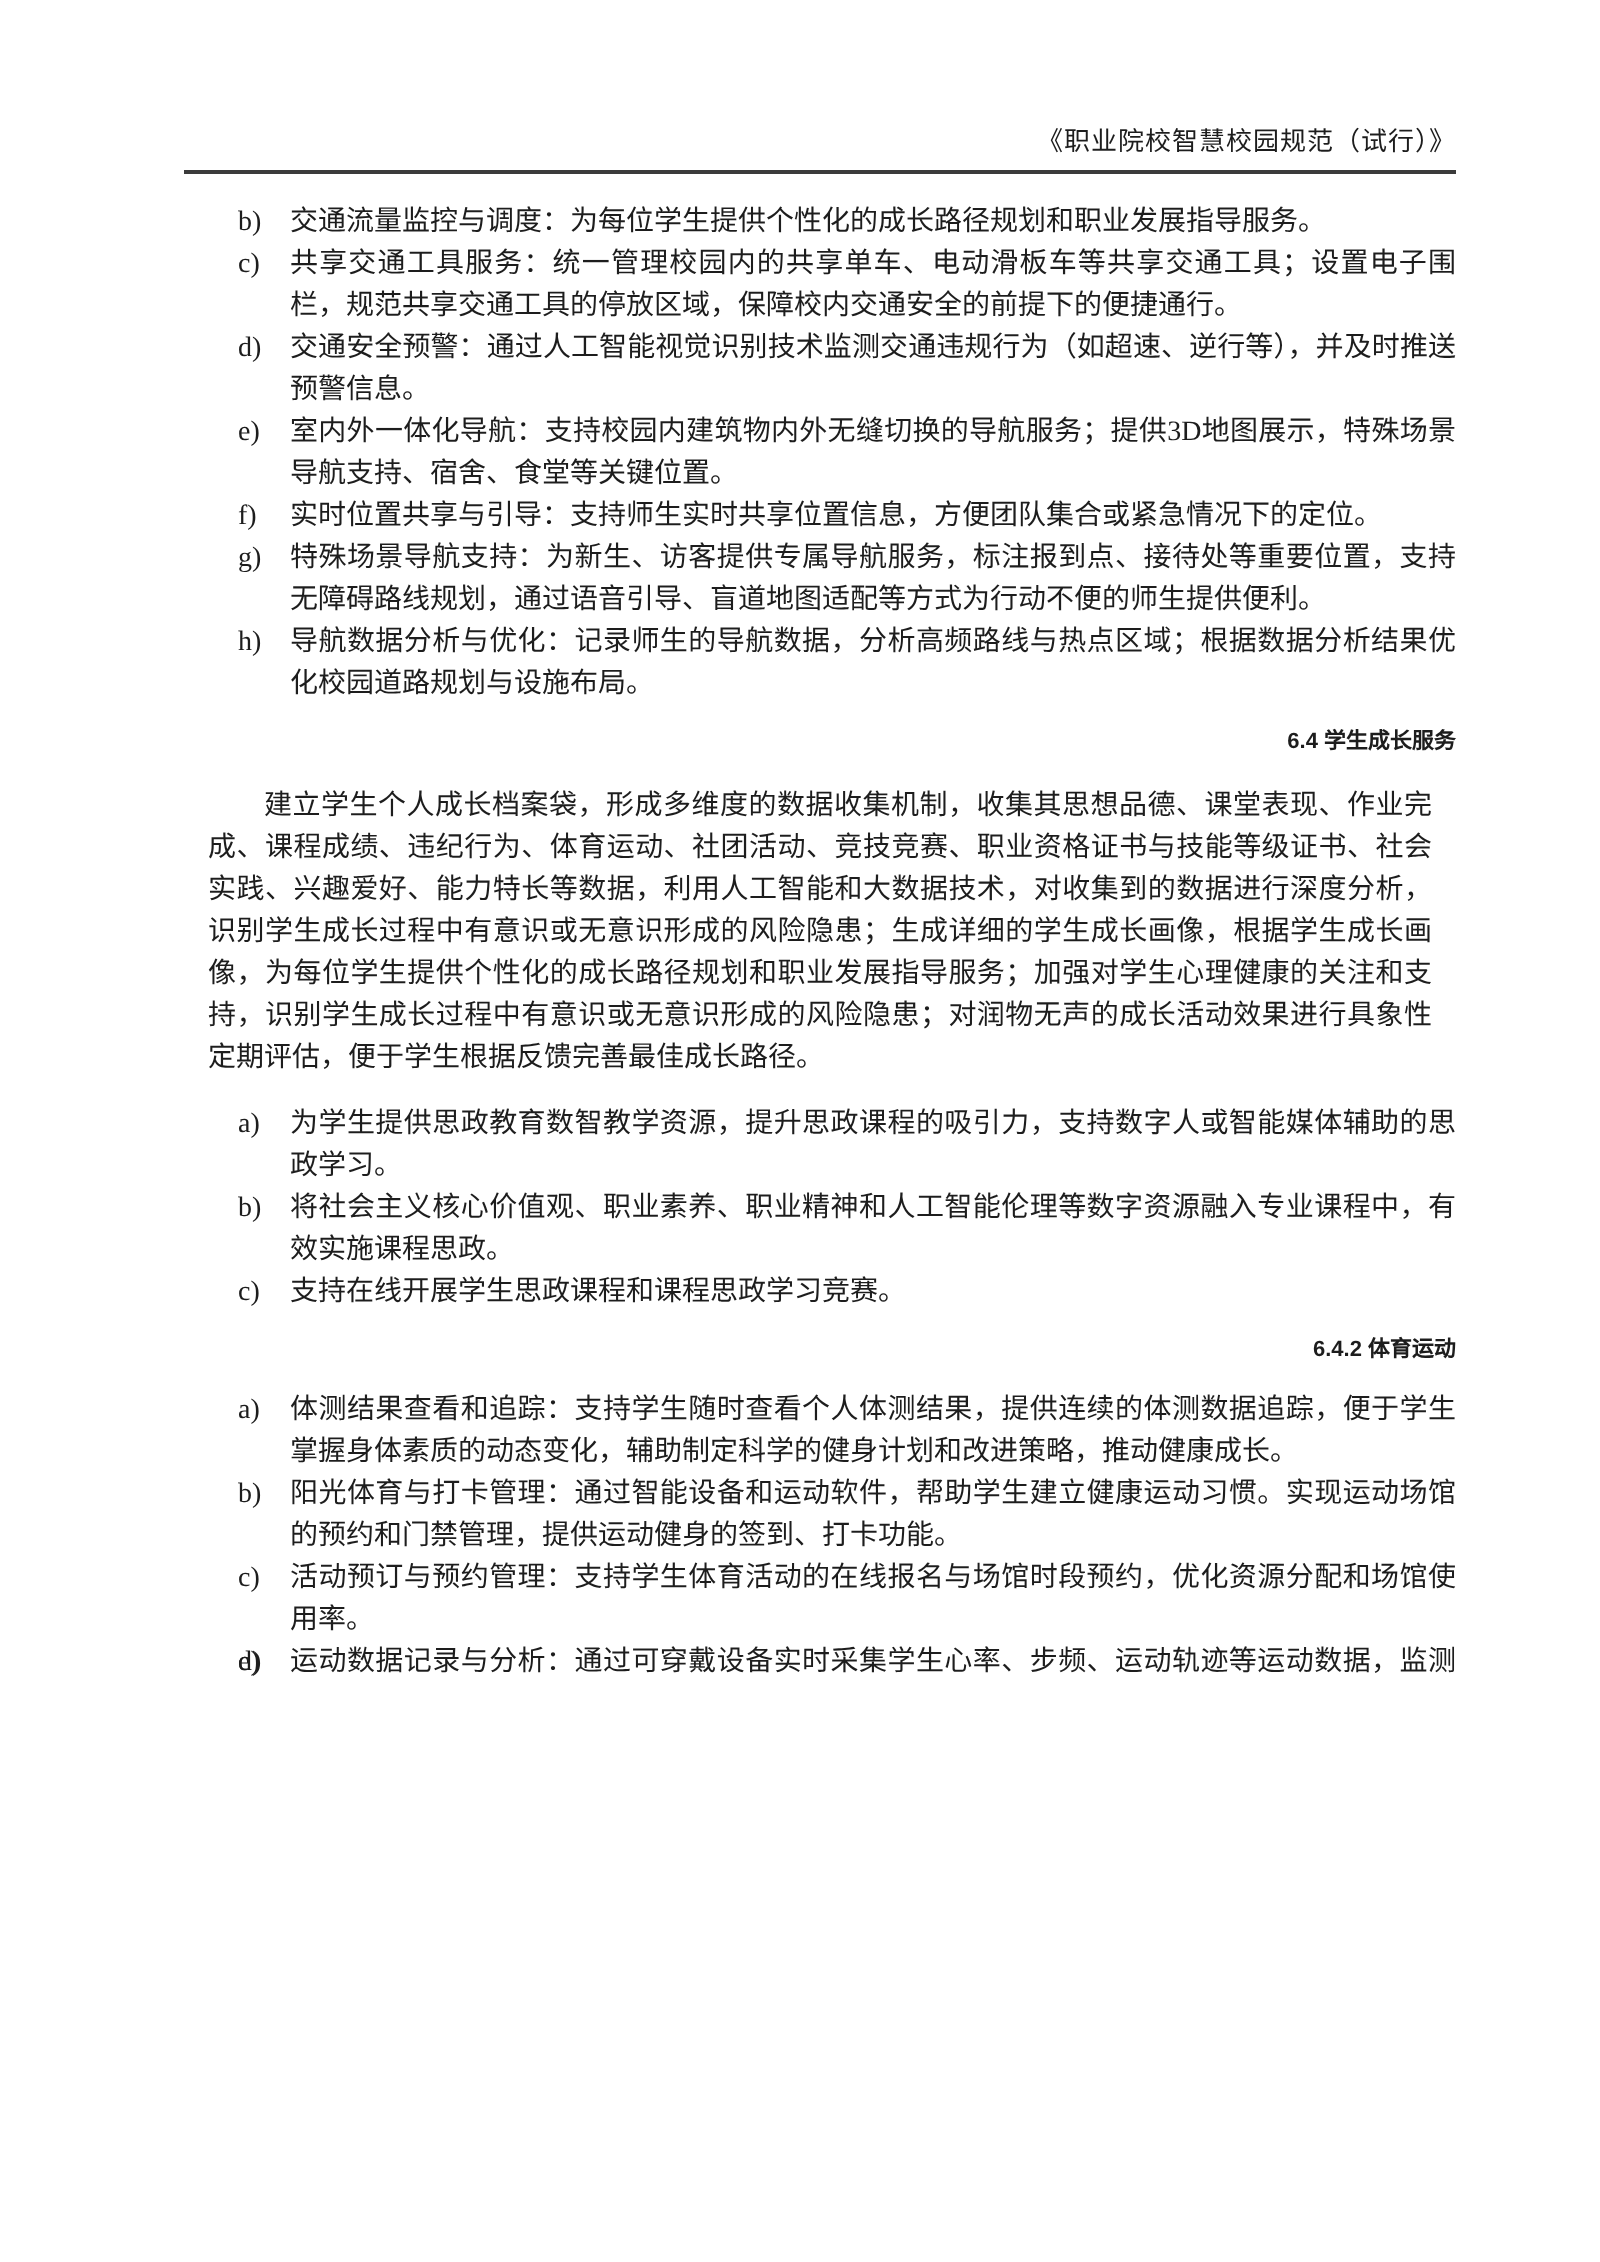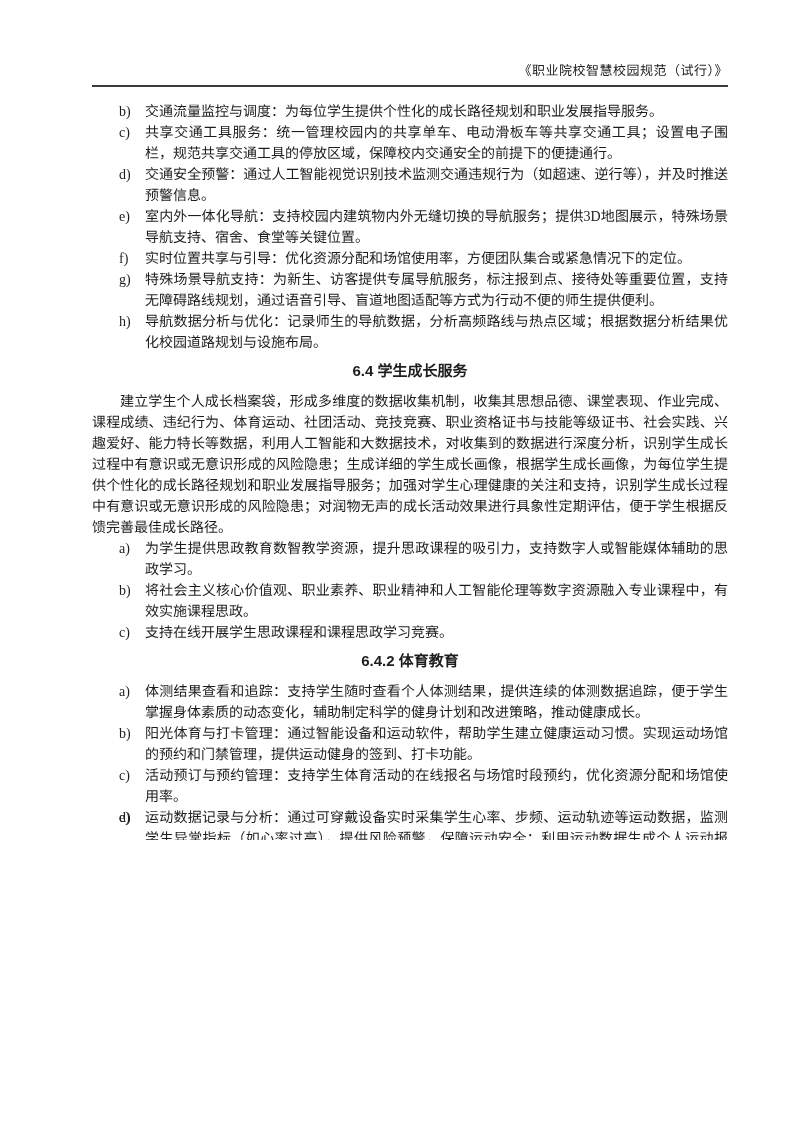--- a/index.html
+++ b/index.html
@@ -46,27 +46,27 @@
     padding-left: 53px;
   }
   .ltr-list .list-item .lbl {
     position: absolute;
     left: 27px;
     top: 0;
   }
   .sec-heading {
     font-family: "Liberation Sans", "DejaVu Sans", sans-serif;
     font-weight: bold;
-    font-size: 15px;
+    font-size: 11px;
     line-height: 20px;
     margin: 8px 0 10px 0;
-    text-align: center;
+    text-align: right;
   }
   .paragraph {
-    margin: 0;
+    margin: 12px;
     text-indent: 2em;
     font-family: Liberation Serif, serif;
   }
   
   .page-footer {
     position: absolute;
     top: 1052px;
     left: 0;
     width: 100%;
     text-align: left;
@@ -98,21 +98,21 @@
       <div class="list-item">
         <span class="lbl">d)</span>
         <span>交通安全预警：通过人工智能视觉识别技术监测交通违规行为（如超速、逆行等），并及时推送预警信息。</span>
       </div>
       <div class="list-item">
         <span class="lbl">e)</span>
         <span>室内外一体化导航：支持校园内建筑物内外无缝切换的导航服务；提供3D地图展示，特殊场景导航支持、宿舍、食堂等关键位置。</span>
       </div>
       <div class="list-item">
         <span class="lbl">f)</span>
-        <span>实时位置共享与引导：优化资源分配和场馆使用率，方便团队集合或紧急情况下的定位。</span>
+        <span>实时位置共享与引导：支持师生实时共享位置信息，方便团队集合或紧急情况下的定位。</span>
       </div>
       <div class="list-item">
         <span class="lbl">g)</span>
         <span>特殊场景导航支持：为新生、访客提供专属导航服务，标注报到点、接待处等重要位置，支持无障碍路线规划，通过语音引导、盲道地图适配等方式为行动不便的师生提供便利。</span>
       </div>
       <div class="list-item">
         <span class="lbl">h)</span>
         <span>导航数据分析与优化：记录师生的导航数据，分析高频路线与热点区域；根据数据分析结果优化校园道路规划与设施布局。</span>
       </div>
     </div>
@@ -130,21 +130,21 @@
       <div class="list-item">
         <span class="lbl">b)</span>
         <span>将社会主义核心价值观、职业素养、职业精神和人工智能伦理等数字资源融入专业课程中，有效实施课程思政。</span>
       </div>
       <div class="list-item">
         <span class="lbl">c)</span>
         <span>支持在线开展学生思政课程和课程思政学习竞赛。</span>
       </div>
     </div>
 
-    <h3 class="sec-heading">6.4.2 体育教育</h3>
+    <h3 class="sec-heading">6.4.2 体育运动</h3>
 
     <div class="ltr-list">
       <div class="list-item">
         <span class="lbl">a)</span>
         <span>体测结果查看和追踪：支持学生随时查看个人体测结果，提供连续的体测数据追踪，便于学生掌握身体素质的动态变化，辅助制定科学的健身计划和改进策略，推动健康成长。</span>
       </div>
       <div class="list-item">
         <span class="lbl">b)</span>
         <span>阳光体育与打卡管理：通过智能设备和运动软件，帮助学生建立健康运动习惯。实现运动场馆的预约和门禁管理，提供运动健身的签到、打卡功能。</span>
       </div>

